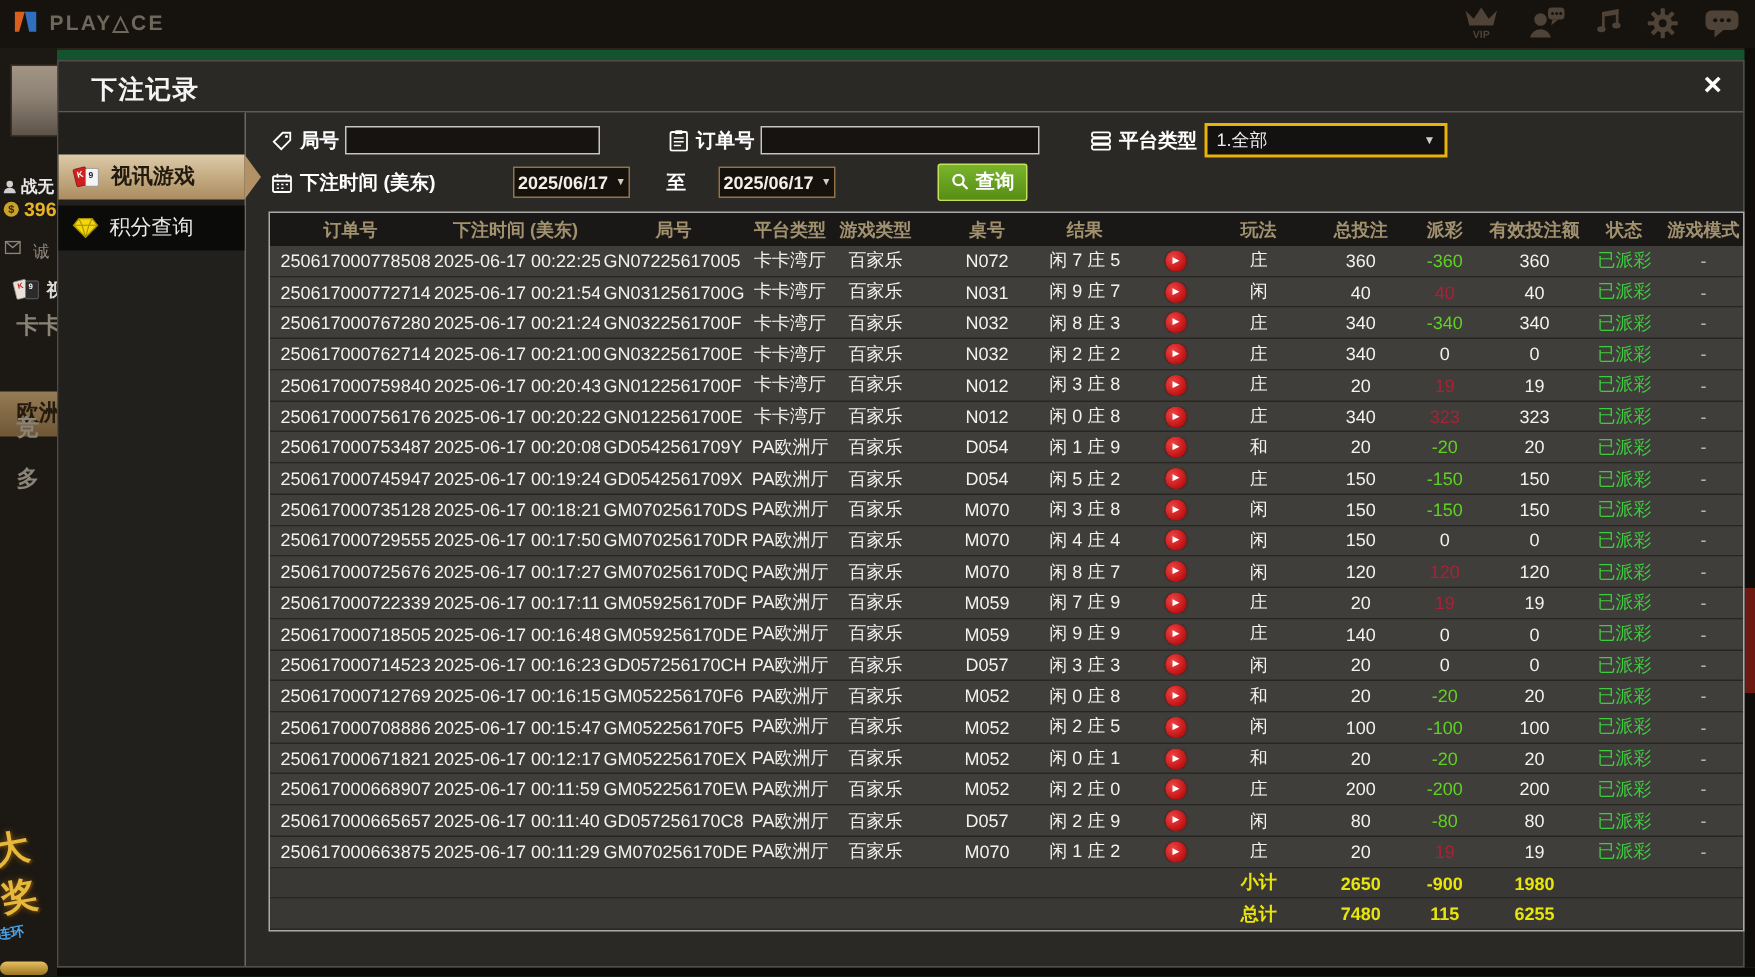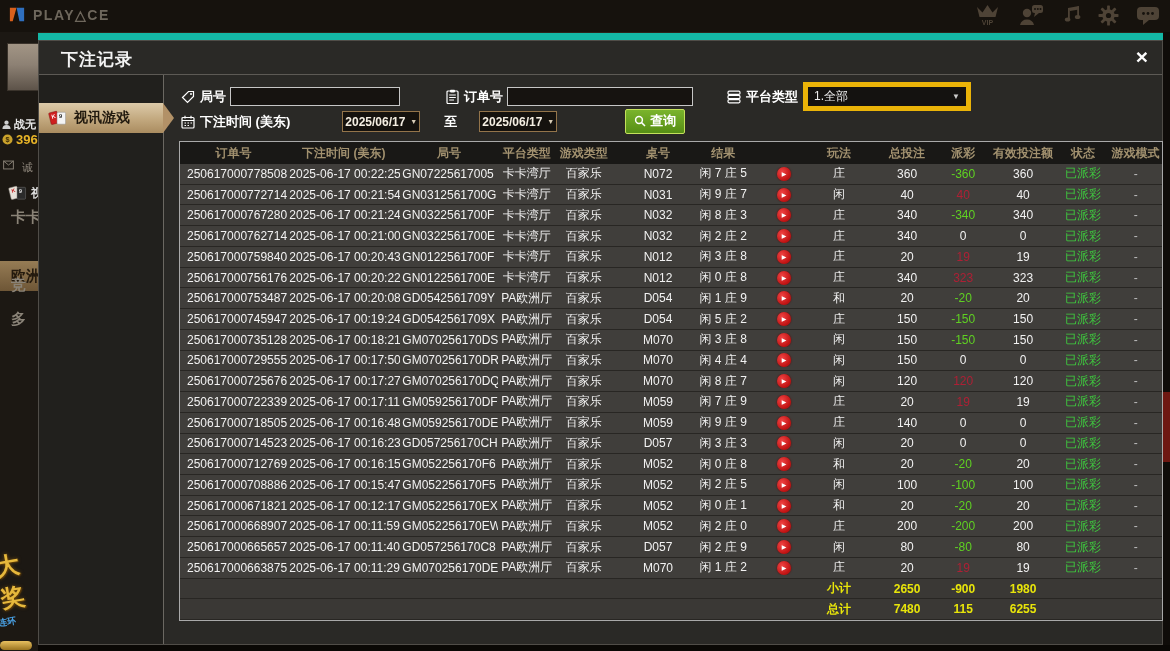--- a/index.html
+++ b/index.html
@@ -1,16 +1,16 @@
 <!DOCTYPE html>
 <html><head>
 <meta charset="utf-8">
 <style>
   html,body{margin:0;padding:0;background:#000;}
-  .screen{position:relative;width:1170px;height:651px;background:#14b8a6;overflow:hidden;
+  .screen{position:relative;width:1170px;height:651px;background:#14532d;overflow:hidden;
           font-family:"Liberation Sans",sans-serif;-webkit-font-smoothing:antialiased;}
   
   .topbar{position:absolute;top:0;left:0;right:0;height:32px;background:#16120d;border-bottom:1px solid #2a231a;}
   .logo{position:absolute;left:8px;top:5px;display:flex;align-items:center;gap:6px;}
   .logo-text{color:#6e675c;font-weight:bold;font-size:14px;letter-spacing:1.5px;}
   .top-icons{position:absolute;right:10px;top:3px;display:flex;align-items:center;gap:17px;color:#4e4336;}
   .top-icons svg{display:block;}
   
   .bg-left{position:absolute;top:32px;left:0;width:38px;bottom:0;background:#1c1813;overflow:hidden;}
   .avatar{position:absolute;left:7px;top:11px;width:31px;height:46px;background:linear-gradient(180deg,#a29585 0%,#8d8174 45%,#5d5349 100%);border:1px solid #3a332b;}
@@ -39,21 +39,21 @@
   .m-item.selected::after{content:"";position:absolute;right:-11px;top:50%;margin-top:-15px;
       border-left:11px solid #b29167;border-top:15px solid transparent;border-bottom:15px solid transparent;z-index:5;}
   .m-content{position:absolute;left:126px;top:34px;right:0;bottom:0;}
   
   .flabel{display:flex;align-items:center;gap:5px;color:#fff;font-size:13px;font-weight:bold;white-space:nowrap;}
   .frow1{position:absolute;left:16px;top:7px;display:flex;align-items:center;}
   .frow2{position:absolute;left:16px;top:34px;display:flex;align-items:center;}
   .finput{height:17px;background:#161310;border:1px solid #c6c6c6;color:#eee;font-size:12px;padding:0 4px;}
   .datebox{width:76px;height:19px;border:1px solid #93744a;background:#15120e;color:#f5efe3;font-weight:bold;font-size:12px;display:flex;align-items:center;justify-content:center;gap:5px;cursor:pointer;}
   .datebox .arr{font-size:7px;color:#d8cdb8;}
-  .selbox{width:146px;height:19px;border:5px solid #eab308;background:#141210;color:#eee;font-size:12px;display:flex;align-items:center;justify-content:space-between;padding:0 6px;cursor:pointer;}
+  .selbox{width:146px;height:19px;border:2px solid #eab308;background:#141210;color:#eee;font-size:12px;display:flex;align-items:center;justify-content:space-between;padding:0 6px;cursor:pointer;}
   .selbox .arr{font-size:8px;color:#ccc;}
   .searchbtn{display:inline-flex;align-items:center;gap:4px;background:linear-gradient(180deg,#7ab42c,#568e15);border:1px solid #c4e05c;border-radius:2px;color:#fff;font-weight:bold;font-size:13px;padding:2px 8px 3px;cursor:pointer;justify-content:flex-end;}
   
   .tablebox{position:absolute;left:14px;top:66px;width:984px;height:480px;border:1px solid #a9a9a9;box-sizing:border-box;background:#2f2e2b;}
   .thead{position:absolute;top:0;left:0;right:0;height:22px;background:#191816;display:flex;align-items:center;border-bottom:1px solid #000;}
   .thead .tcell{font-weight:bold;color:#a2916f;font-size:12px;text-align:center !important;padding-left:2px !important;}
   .tbody{position:absolute;top:22px;bottom:0;left:0;right:0;display:flex;flex-direction:column;}
   .trow{flex:1;display:flex;align-items:center;background:#403e3b;border-bottom:1px solid #282623;font-size:12px;color:#f2f2f2;}
   .trow.sum{background:#3a3835;}
   .trow.sum .tcell{color:#e8e50a;font-weight:bold;}
@@ -198,20 +198,27 @@
         <svg width="19" height="18" viewBox="0 0 20 18">
           <g transform="rotate(-14 7 9)">
               <rect x="2" y="2.5" width="9" height="12.5" rx="1" fill="#cf2020" stroke="#7e1010" stroke-width="0.5"></rect>
               <text x="4" y="9" font-size="6" font-weight="bold" fill="#fff">K</text>
             </g>
           <rect x="9.5" y="3" width="9" height="12.5" rx="1" fill="#f4f4f4" stroke="#8a8a8a" stroke-width="0.5"></rect>
           <text x="11.5" y="9.5" font-size="6" font-weight="bold" fill="#1d1d1d">9</text>
         </svg>
         <span>视讯游戏</span>
       </div>
+      <div class="m-item">
+        <svg width="18" height="16" viewBox="0 0 20 18">
+          <polygon points="5,2 15,2 19,7 10,16 1,7" fill="#f2d70e" stroke="#a98e00" stroke-width="1"></polygon>
+          <path d="M1 7 H19 M5 2 L7.5 7 L10 16 M15 2 L12.5 7 L10 16" stroke="#a98e00" stroke-width="0.8" fill="none"></path>
+        </svg>
+        <span>积分查询</span>
+      </div>
     </div>
 
     <div class="m-content">
 
       <div class="frow1">
         <div class="flabel">
           <svg width="14" height="14" viewBox="0 0 14 14" fill="none" stroke="#fff" stroke-width="1.2">
             <path d="M1.5 7.5 L7.5 1.5 H12.5 V6.5 L6.5 12.5 Z"></path>
               <circle cx="10" cy="4" r="1" fill="#fff" stroke="none"></circle>
           </svg>

